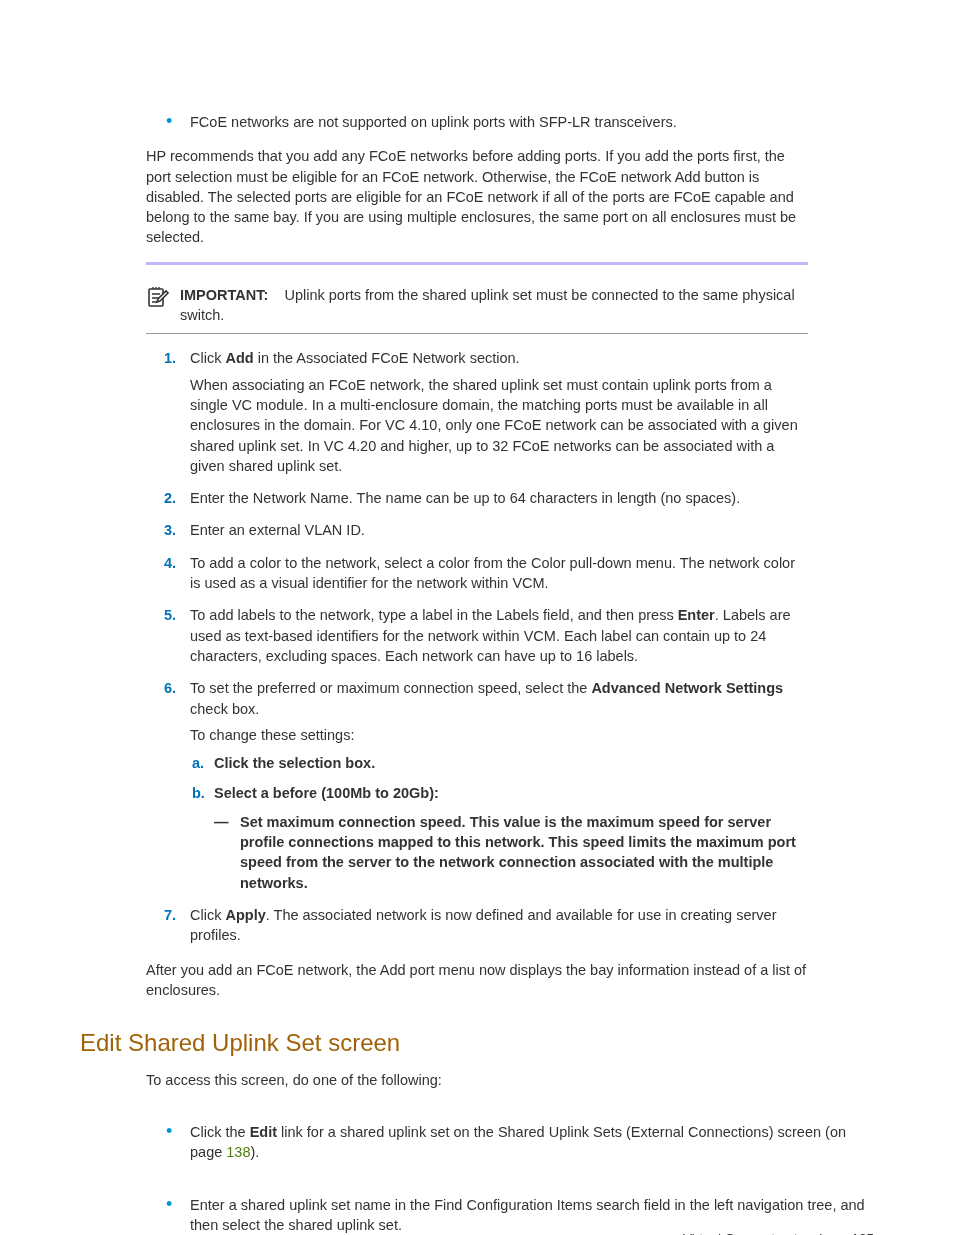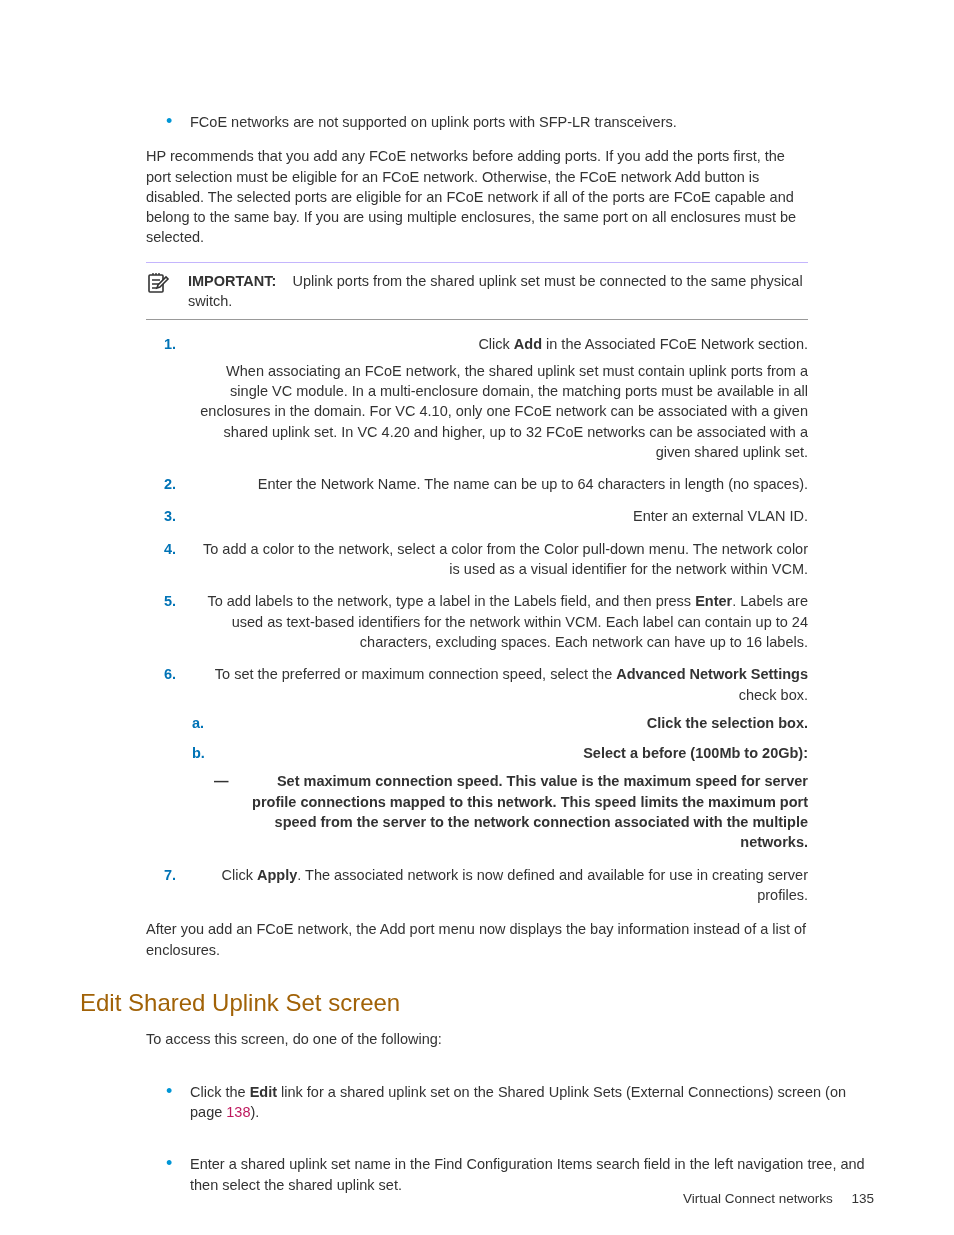--- a/index.html
+++ b/index.html
@@ -36,38 +36,37 @@
       line-height: 1;
     }
     .para {
       margin: 0 66px 14px 66px;
     }
     .para-wide {
       margin: 0 0 14px 66px;
     }
     .callout {
       margin: 0 66px 14px 66px;
-      border-top: 1px solid #c4b5fd;
+      border-top: 3px solid #c4b5fd;
       border-bottom: 1px solid #999;
-      padding: 8px 0 8px 0;
+      padding: 20px 0 8px 0;
       display: flex;
-      gap: 18px;
+      gap: 10px;
     }
     .callout-icon {
       flex: 0 0 24px;
     }
     .callout-icon svg {
       width: 24px;
       height: 24px;
     }
     .ol {
       margin: 0 66px 14px 66px;
       padding-left: 44px;
       counter-reset: li;
-      text-align: right;
     }
     .ol-item {
       position: relative;
       margin-bottom: 12px;
     }
     .ol-item::before {
       counter-increment: li;
       content: counter(li) ".";
       position: absolute;
       left: -26px;
@@ -113,21 +112,21 @@
       color: #333;
     }
     .heading {
       color: #a16207;
       font-size: 24px;
       font-weight: 300;
       margin: 26px 0 10px 0;
       font-family: Arial, Helvetica, sans-serif;
     }
     .bold { font-weight: bold; }
-    .link { color: #be185d; }
+    .link { color: #4d7c0f; }
     .footer {
       position: absolute;
       bottom: 60px;
       right: 80px;
       font-size: 13.5px;
     }
   </style>
 </head>
 <body>
 
@@ -169,20 +168,21 @@
       <span>Enter an external VLAN ID.</span>
     </div>
     <div class="ol-item">
       <span>To add a color to the network, select a color from the Color pull-down menu. The network color is used as a visual identifier for the network within VCM.</span>
     </div>
     <div class="ol-item">
       <span>To add labels to the network, type a label in the Labels field, and then press </span><span class="bold">Enter</span><span>. Labels are used as text-based identifiers for the network within VCM. Each label can contain up to 24 characters, excluding spaces. Each network can have up to 16 labels.</span>
     </div>
     <div class="ol-item">
       <span>To set the preferred or maximum connection speed, select the </span><span class="bold">Advanced Network Settings</span><span> check box.</span>
+      <div class="sub">To change these settings:</div>
       <div class="sub-ol">
         <div class="sub-ol-item">
           <span>Click the selection box.</span>
         </div>
         <div class="sub-ol-item">
           <span>Select a before (100Mb to 20Gb):</span>
           <div class="dash-list">
             <div class="dash-item">
               <span>Set maximum connection speed. This value is the maximum speed for server profile connections mapped to this network. This speed limits the maximum port speed from the server to the network connection associated with the multiple networks.</span>
             </div>

